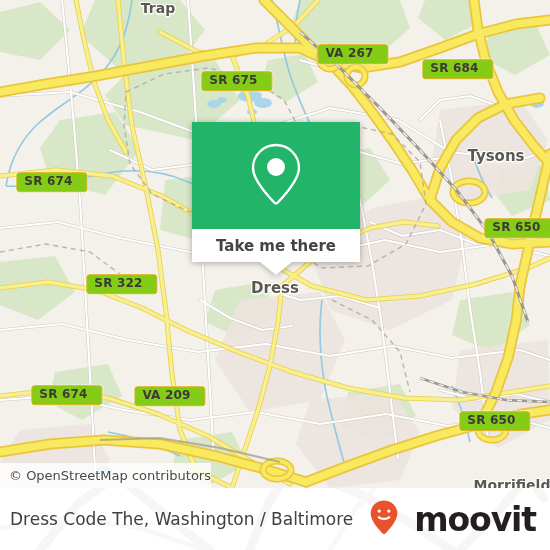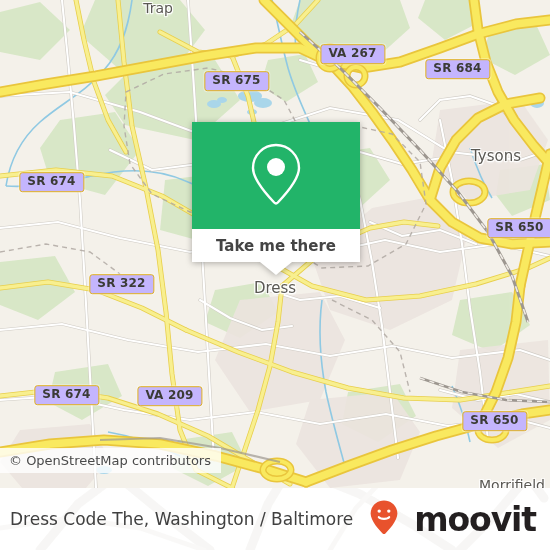--- a/index.html
+++ b/index.html
@@ -45,51 +45,52 @@
     color: #5a5853;
     font-family: "DejaVu Sans", "Liberation Sans", sans-serif;
     white-space: nowrap;
     pointer-events: none;
     text-shadow:
        1px  1px 0 rgba(255,255,255,.9),
       -1px  1px 0 rgba(255,255,255,.9),
        1px -1px 0 rgba(255,255,255,.9),
       -1px -1px 0 rgba(255,255,255,.9),
        0 2px 2px rgba(255,255,255,.8);
+    font-weight: bold;
   }
   .place-label.big   { font-size: 15px; }
   .place-label.mid   { font-size: 14px; }
 
   
   .shield {
     position: absolute;
     transform: translate(-50%, -50%);
-    background: #c4b5fd;
+    background: #84cc16;
     border: 1.5px solid #e0b01e;
     border-radius: 3px;
     color: #3b3b36;
     font-family: "DejaVu Sans", "Liberation Sans", sans-serif;
     font-size: 12px;
     font-weight: bold;
     letter-spacing: .2px;
-    padding: 2px 8px 3px 7px;
+    padding: 2px 14px 3px 7px;
     white-space: nowrap;
     line-height: 1.05;
     box-shadow: 0 0 0 1px rgba(255,255,255,.35);
   }
 
   
   #attribution {
     position: absolute;
     left: 0;
-    bottom: 15px;
+    bottom: 0;
     height: 25px;
     display: flex;
     align-items: center;
-    padding: 0 10px 0 9px;
+    padding: 0 0 0 9px;
     background: rgba(255,255,255,.80);
     color: #4a4a4a;
     font-size: 13px;
     font-family: "DejaVu Sans", "Liberation Sans", sans-serif;
     white-space: nowrap;
   }
 
   
   #popup {
     position: absolute;

